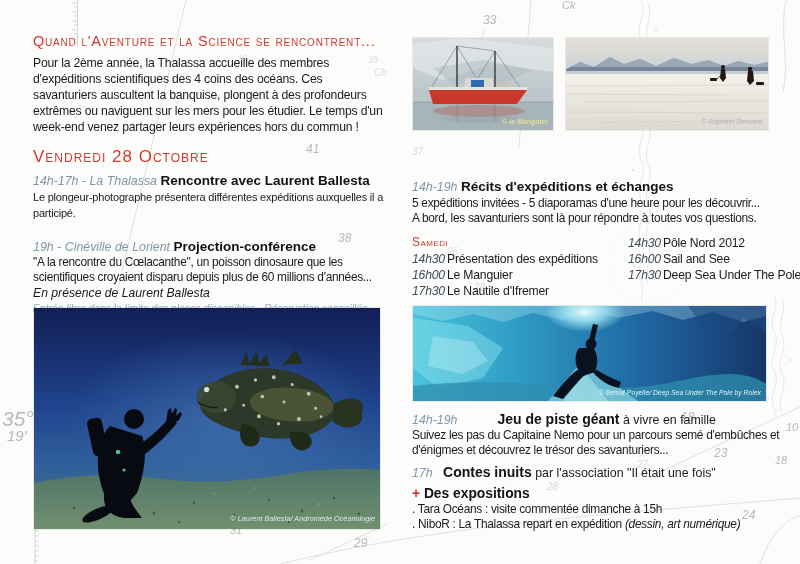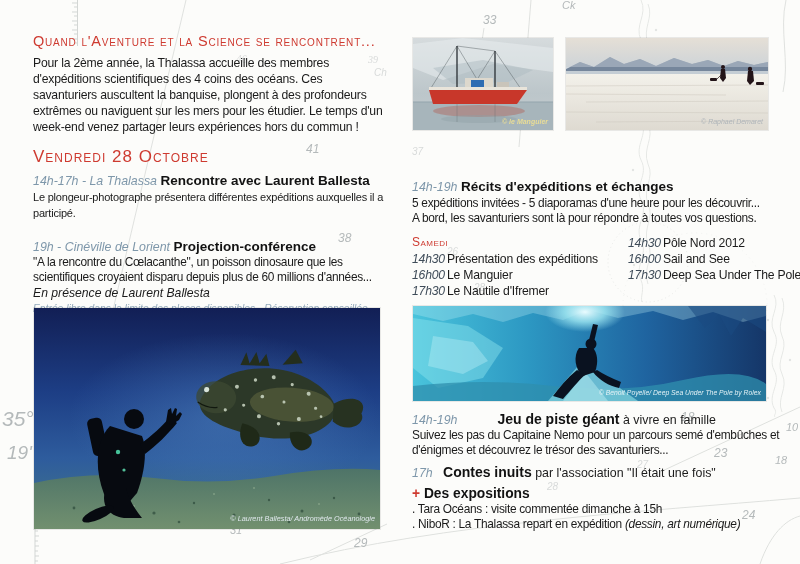--- a/index.html
+++ b/index.html
@@ -100,21 +100,21 @@
   <span class="mark" style="left:681px;top:411px;font-size:12px;">18</span>
   <span class="mark" style="left:786px;top:422px;font-size:11px;">10</span>
   <span class="mark" style="left:714px;top:447px;font-size:12px;">23</span>
   <span class="mark" style="left:775px;top:455px;font-size:11px;">18</span>
   <span class="mark" style="left:637px;top:460px;font-size:10px;opacity:.5;">27</span>
   <span class="mark" style="left:547px;top:482px;font-size:10px;opacity:.5;">28</span>
   <span class="mark" style="left:742px;top:509px;font-size:12px;">24</span>
   <span class="mark" style="left:230px;top:525px;font-size:11px;">31</span>
   <span class="mark" style="left:354px;top:537px;font-size:12px;">29</span>
   <span class="mark" style="left:2px;top:408px;font-size:21px;">35°</span>
-  <span class="mark" style="left:7px;top:443px;font-size:19px;">19'</span>
+  <span class="mark" style="left:7px;top:428px;font-size:15px;">19'</span>
 
   <div class="col col-left">
     <h1 class="sc-red intro-title abs" style="top:0;">Quand l'Aventure et la Science se rencontrent...</h1>
     <p class="intro-body abs" style="top:22px;">Pour la 2ème année, la Thalassa accueille des membres d'expéditions scientifiques des 4 coins des océans. Ces savanturiers auscultent la banquise, plongent à des profondeurs extrêmes ou naviguent sur les mers pour les étudier. Le temps d'un week-end venez partager leurs expériences hors du commun !</p>
 
     <h2 class="sc-red day-heading abs" style="top:114px;">Vendredi 28 Octobre</h2>
 
     <div class="abs" style="top:140px;width:352px;">
       <p class="event-line"><span class="time">14h-17h - La Thalassa</span> <span class="etitle">Rencontre avec Laurent Ballesta</span></p>
       <p class="desc">Le plongeur-photographe présentera différentes expéditions auxquelles il a participé.</p>

